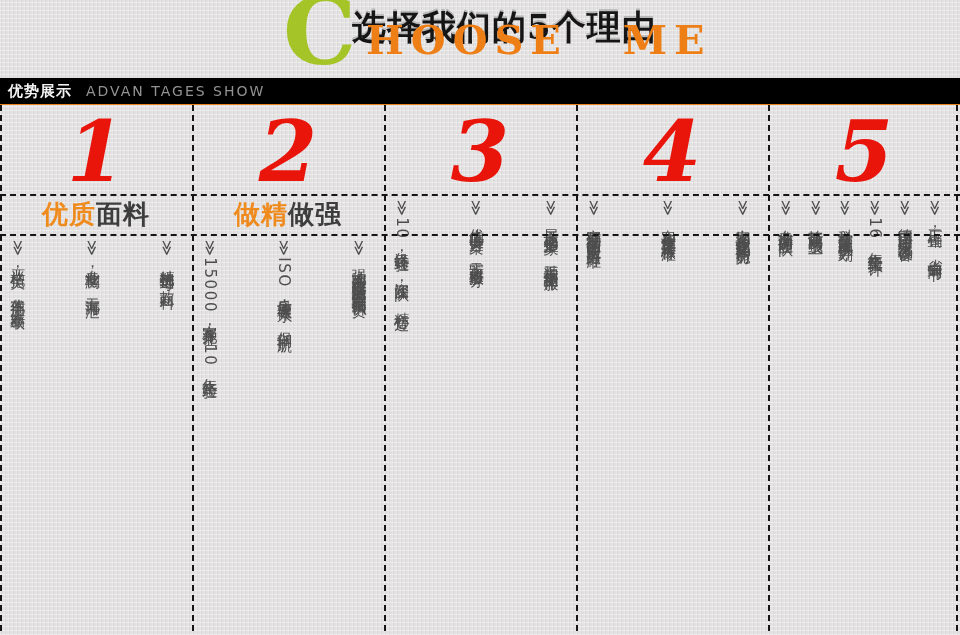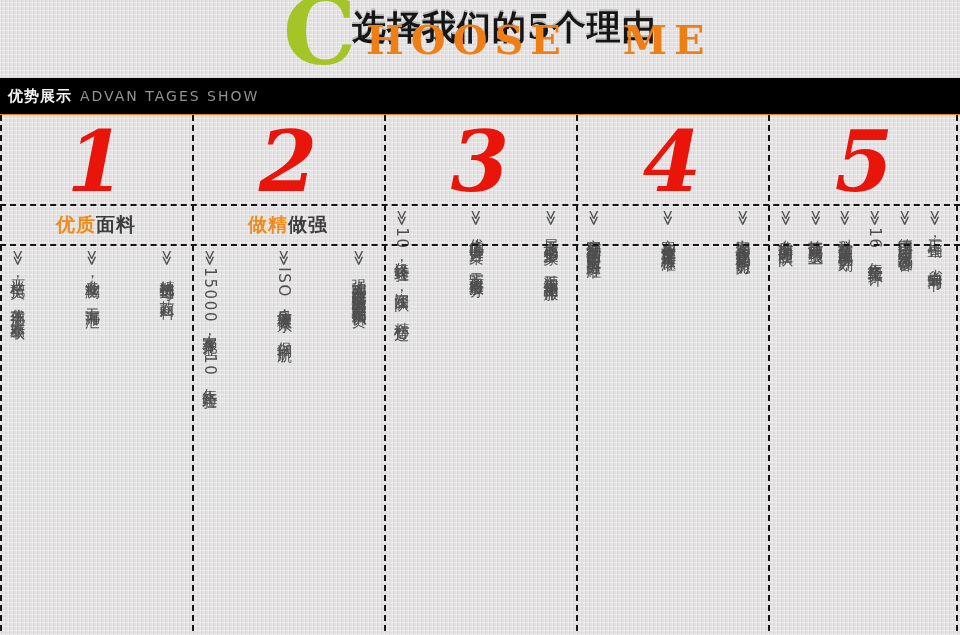--- a/index.html
+++ b/index.html
@@ -31,39 +31,39 @@
   }
   .title-en{
     position:absolute;left:366px;top:20px;
     font-family:"DejaVu Serif",serif;font-weight:bold;
     font-size:40px;line-height:40px;color:#ee7f17;
     letter-spacing:7px;word-spacing:34px;white-space:nowrap;
   }
 
   
   .banner{
-    position:relative;height:36px;background:#000;
+    position:relative;height:26px;background:#000;
     display:flex;align-items:center;padding:0 0 0 8px;box-sizing:border-box;
   }
   .banner .zh{color:#f4f4f4;font-weight:bold;font-size:15px;letter-spacing:1px;}
-  .banner .en{color:#929292;font-size:14px;letter-spacing:2px;margin-left:8px;}
+  .banner .en{color:#929292;font-size:14px;letter-spacing:2px;margin-left:14px;}
   .orange-rule{height:1px;background:#e8821e;}
 
   
   .grid{position:relative;height:536px;display:flex;}
   .col{width:192px;box-sizing:border-box;display:flex;flex-direction:column;}
   .num{
     height:89px;box-sizing:border-box;padding-top:2px;
     display:flex;align-items:flex-end;justify-content:center;
     font-family:"DejaVu Serif",serif;font-style:italic;font-weight:bold;
     font-size:84px;line-height:84px;color:#e9150b;
   }
   .band{
     height:40px;line-height:40px;text-align:center;
-    font-size:19px;font-weight:bold;letter-spacing:1px;white-space:nowrap;
+    font-size:26px;font-weight:bold;letter-spacing:1px;white-space:nowrap;
   }
   .band .accent{color:#ef8a1d;}
   .band .rest{color:#3d3d3d;}
   .items{
     flex:1;box-sizing:border-box;
     padding:6px 16px 4px 8px;
     display:flex;flex-direction:row-reverse;justify-content:space-between;
   }
   .vtext{
     writing-mode:vertical-rl;text-orientation:mixed;

